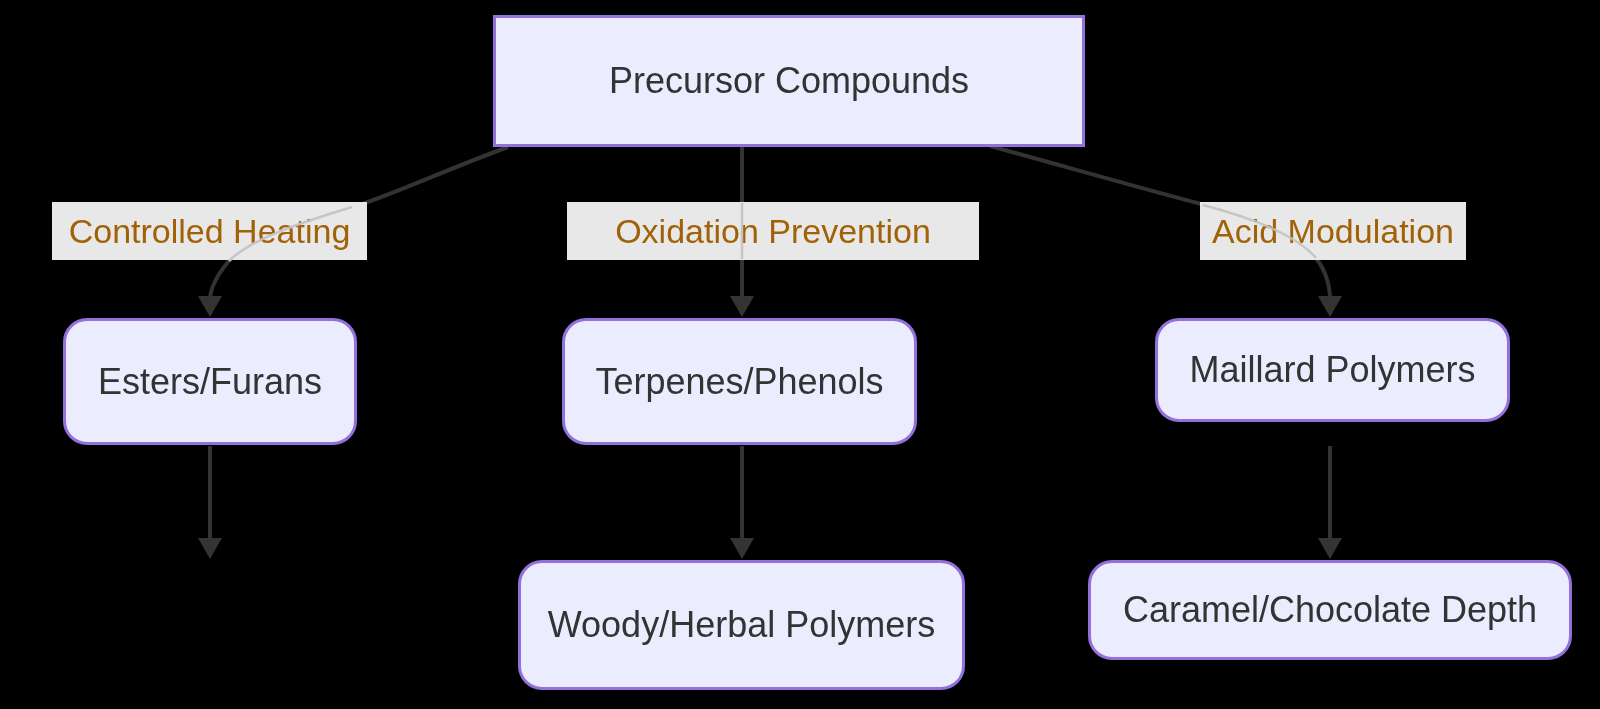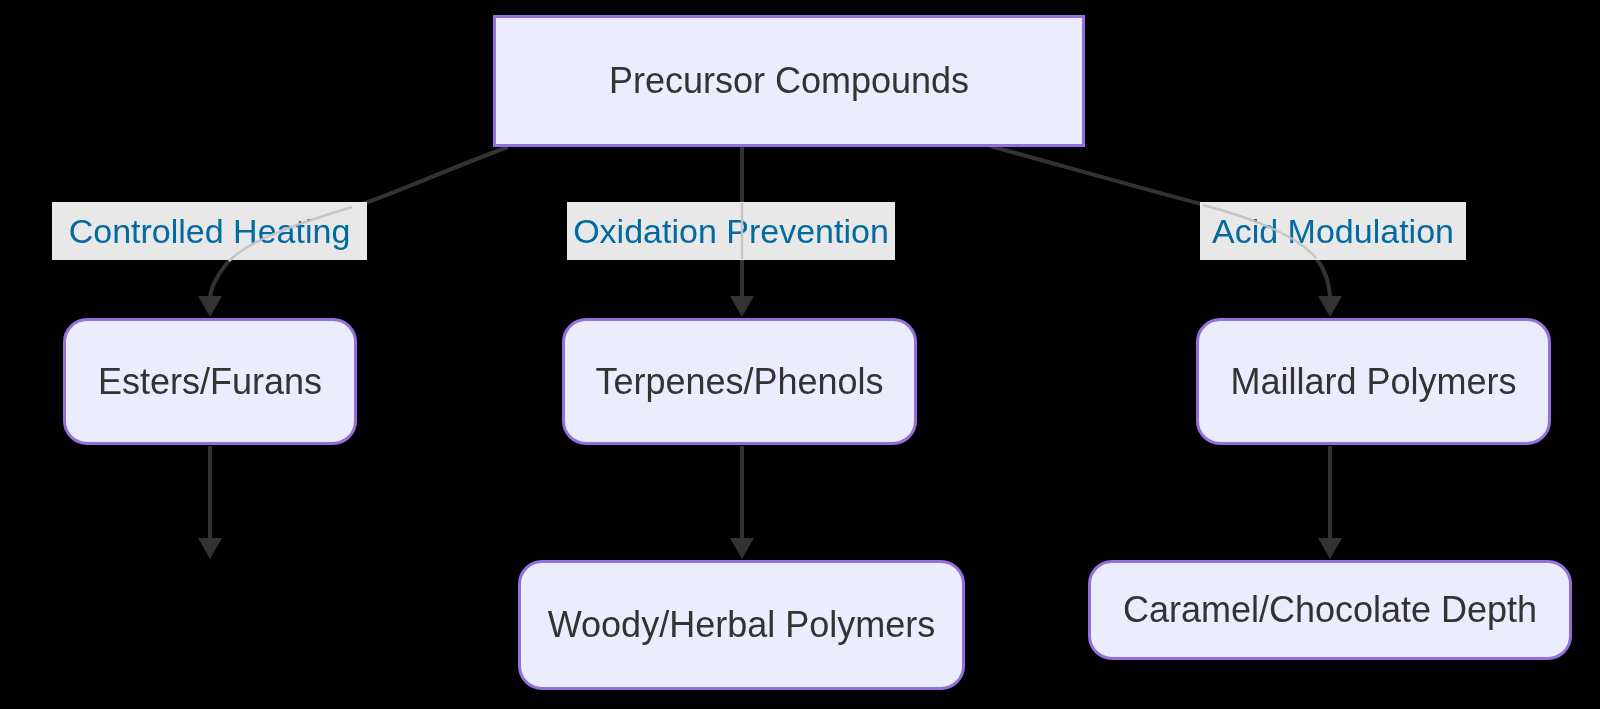--- a/index.html
+++ b/index.html
@@ -33,38 +33,38 @@
     justify-content: center;
     font-size: 36px;
     text-align: center;
     box-sizing: border-box;
   }
   .node.rounded { border-radius: 24px; }
   .edge-label {
     position: absolute;
     z-index: 1;
     background: #e8e8e8;
-    color: #0369a1;
+    color: #a16207;
     display: flex;
     align-items: center;
     justify-content: center;
     font-size: 34px;
     text-align: center;
     box-sizing: border-box;
   }
   
   #node-precursor { left: 493px; top: 15px;  width: 592px; height: 132px; }
   #node-esters    { left: 63px;  top: 318px; width: 294px; height: 127px; }
   #node-terpenes  { left: 562px; top: 318px; width: 355px; height: 127px; text-align: right; }
-  #node-maillard  { left: 1196px;top: 318px; width: 355px; height: 127px; }
+  #node-maillard  { left: 1155px;top: 318px; width: 355px; height: 104px; }
   #node-floral    { left: 22px;  top: 560px; width: 380px; height: 130px; }
   #node-woody     { left: 518px; top: 560px; width: 447px; height: 130px; }
   #node-caramel   { left: 1088px;top: 560px; width: 484px; height: 100px; }
   #label-heating   { left: 52px;   top: 202px; width: 315px; height: 58px; }
-  #label-oxidation { left: 567px;  top: 202px; width: 328px; height: 58px; }
+  #label-oxidation { left: 567px;  top: 202px; width: 412px; height: 58px; }
   #label-acid      { left: 1200px; top: 202px; width: 266px; height: 58px; }
   .edge-path {
     fill: none;
     stroke: #333333;
     stroke-width: 4;
   }
   .arrow-head { fill: #333333; stroke: none; }
   .faint-path {
     fill: none;
     stroke: #c2c2c2;

